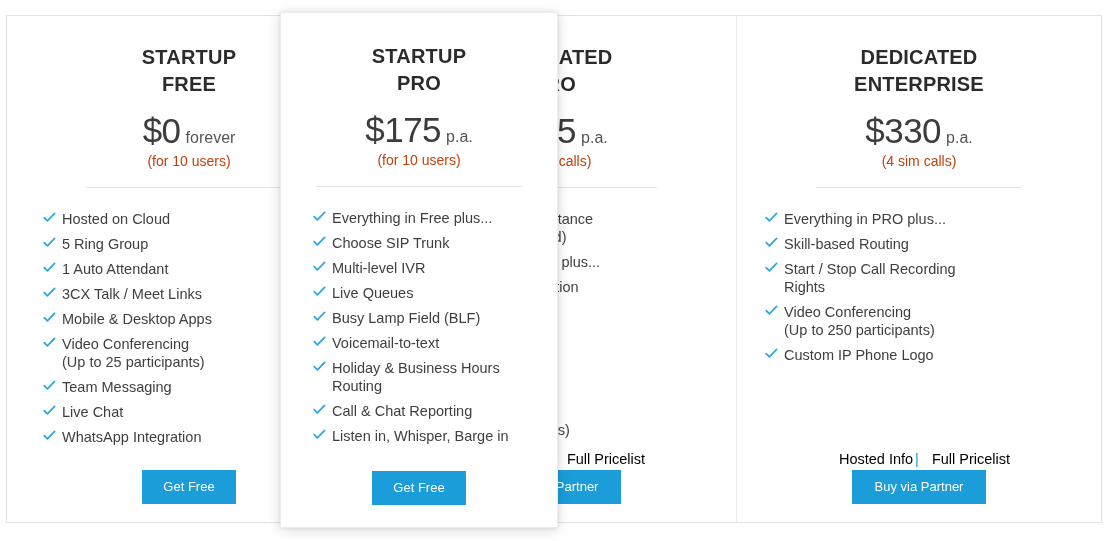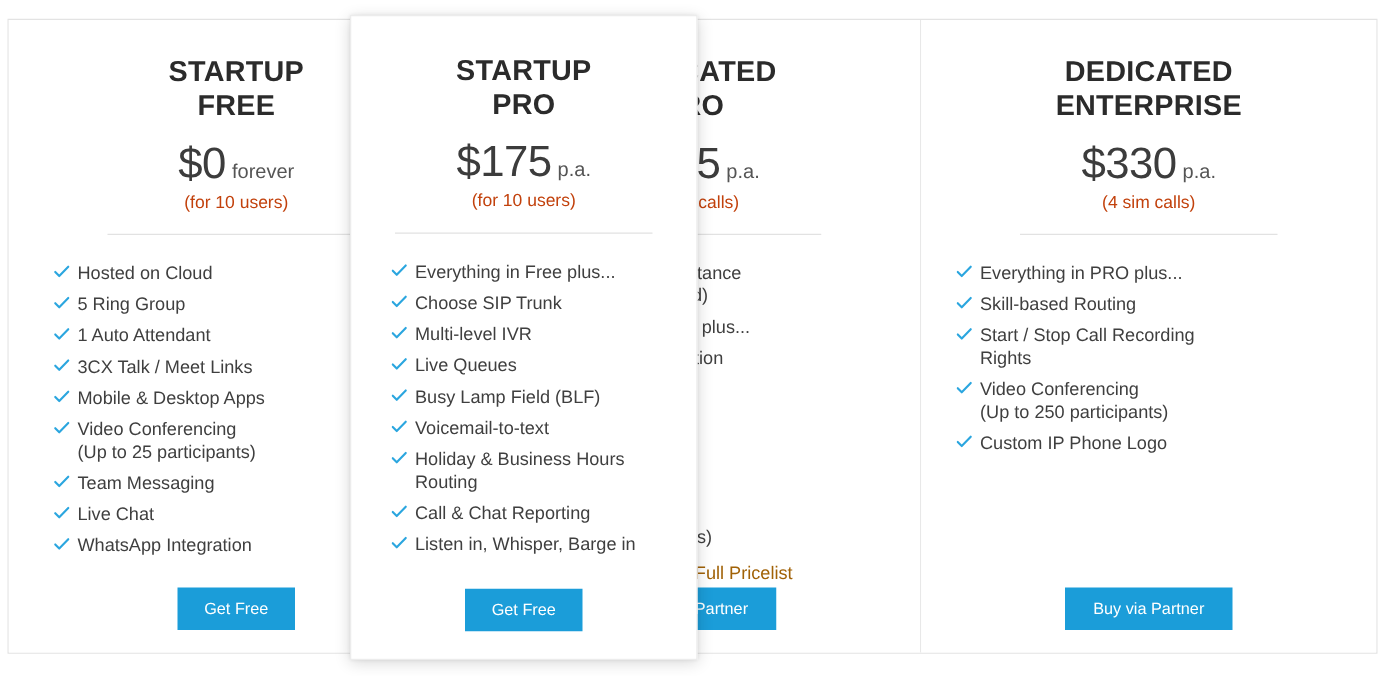--- a/index.html
+++ b/index.html
@@ -51,21 +51,21 @@
     border: 1px solid #ececec;
     border-right: 1px solid #ececec;
     box-shadow: 0 2px 12px rgba(0,0,0,0.16), 0 0 3px rgba(0,0,0,0.08);
     background: #ffffff;
     z-index: 5;
   }
 
   .plan-name {
     margin-top: 28px;
     text-align: center;
-    font-size: 23px;
+    font-size: 20px;
     line-height: 27px;
     font-weight: bold;
     color: #2b2b2b;
     letter-spacing: 0.2px;
   }
   .featured .plan-name { margin-top: 30px; }
 
   .price-row {
     margin-top: 14px;
     text-align: center;
@@ -132,22 +132,23 @@
   .links-row {
     position: absolute;
     left: 0;
     right: 0;
     bottom: 55px;
     text-align: center;
     font-size: 14.5px;
     color: #2196d6;
   }
   .links-row a {
-    color: #a16207;
+    color: #000000;
     text-decoration: none;
+    margin-left: 11px;
   }
   .links-sep {
     color: #2196d6;
     margin: 0 2px;
   }
 
   .cta-wrap {
     position: absolute;
     left: 0;
     right: 0;
@@ -357,15 +358,16 @@
             <svg width="13" height="13" viewBox="0 0 13 13" aria-hidden="true">
               <path d="M1.2 6.6 L4.4 9.8 L11.6 2.4" fill="none" stroke="#2ba6df" stroke-width="1.7" stroke-linecap="round" stroke-linejoin="round"></path>
             </svg>
           </span><span>Video Conferencing<br>(Up to 250 participants)</span></li>
         <li class="feature-item"><span class="check-icon">
             <svg width="13" height="13" viewBox="0 0 13 13" aria-hidden="true">
               <path d="M1.2 6.6 L4.4 9.8 L11.6 2.4" fill="none" stroke="#2ba6df" stroke-width="1.7" stroke-linecap="round" stroke-linejoin="round"></path>
             </svg>
           </span><span>Custom IP Phone Logo</span></li>
       </ul>
+      <div class="links-row"><a href="#">Hosted Info</a><span class="links-sep">|</span><a href="#">Full Pricelist</a></div>
       <div class="cta-wrap"><button class="cta-button wide">Buy via Partner</button></div>
     </div>
   </div>
 
 </body></html>

